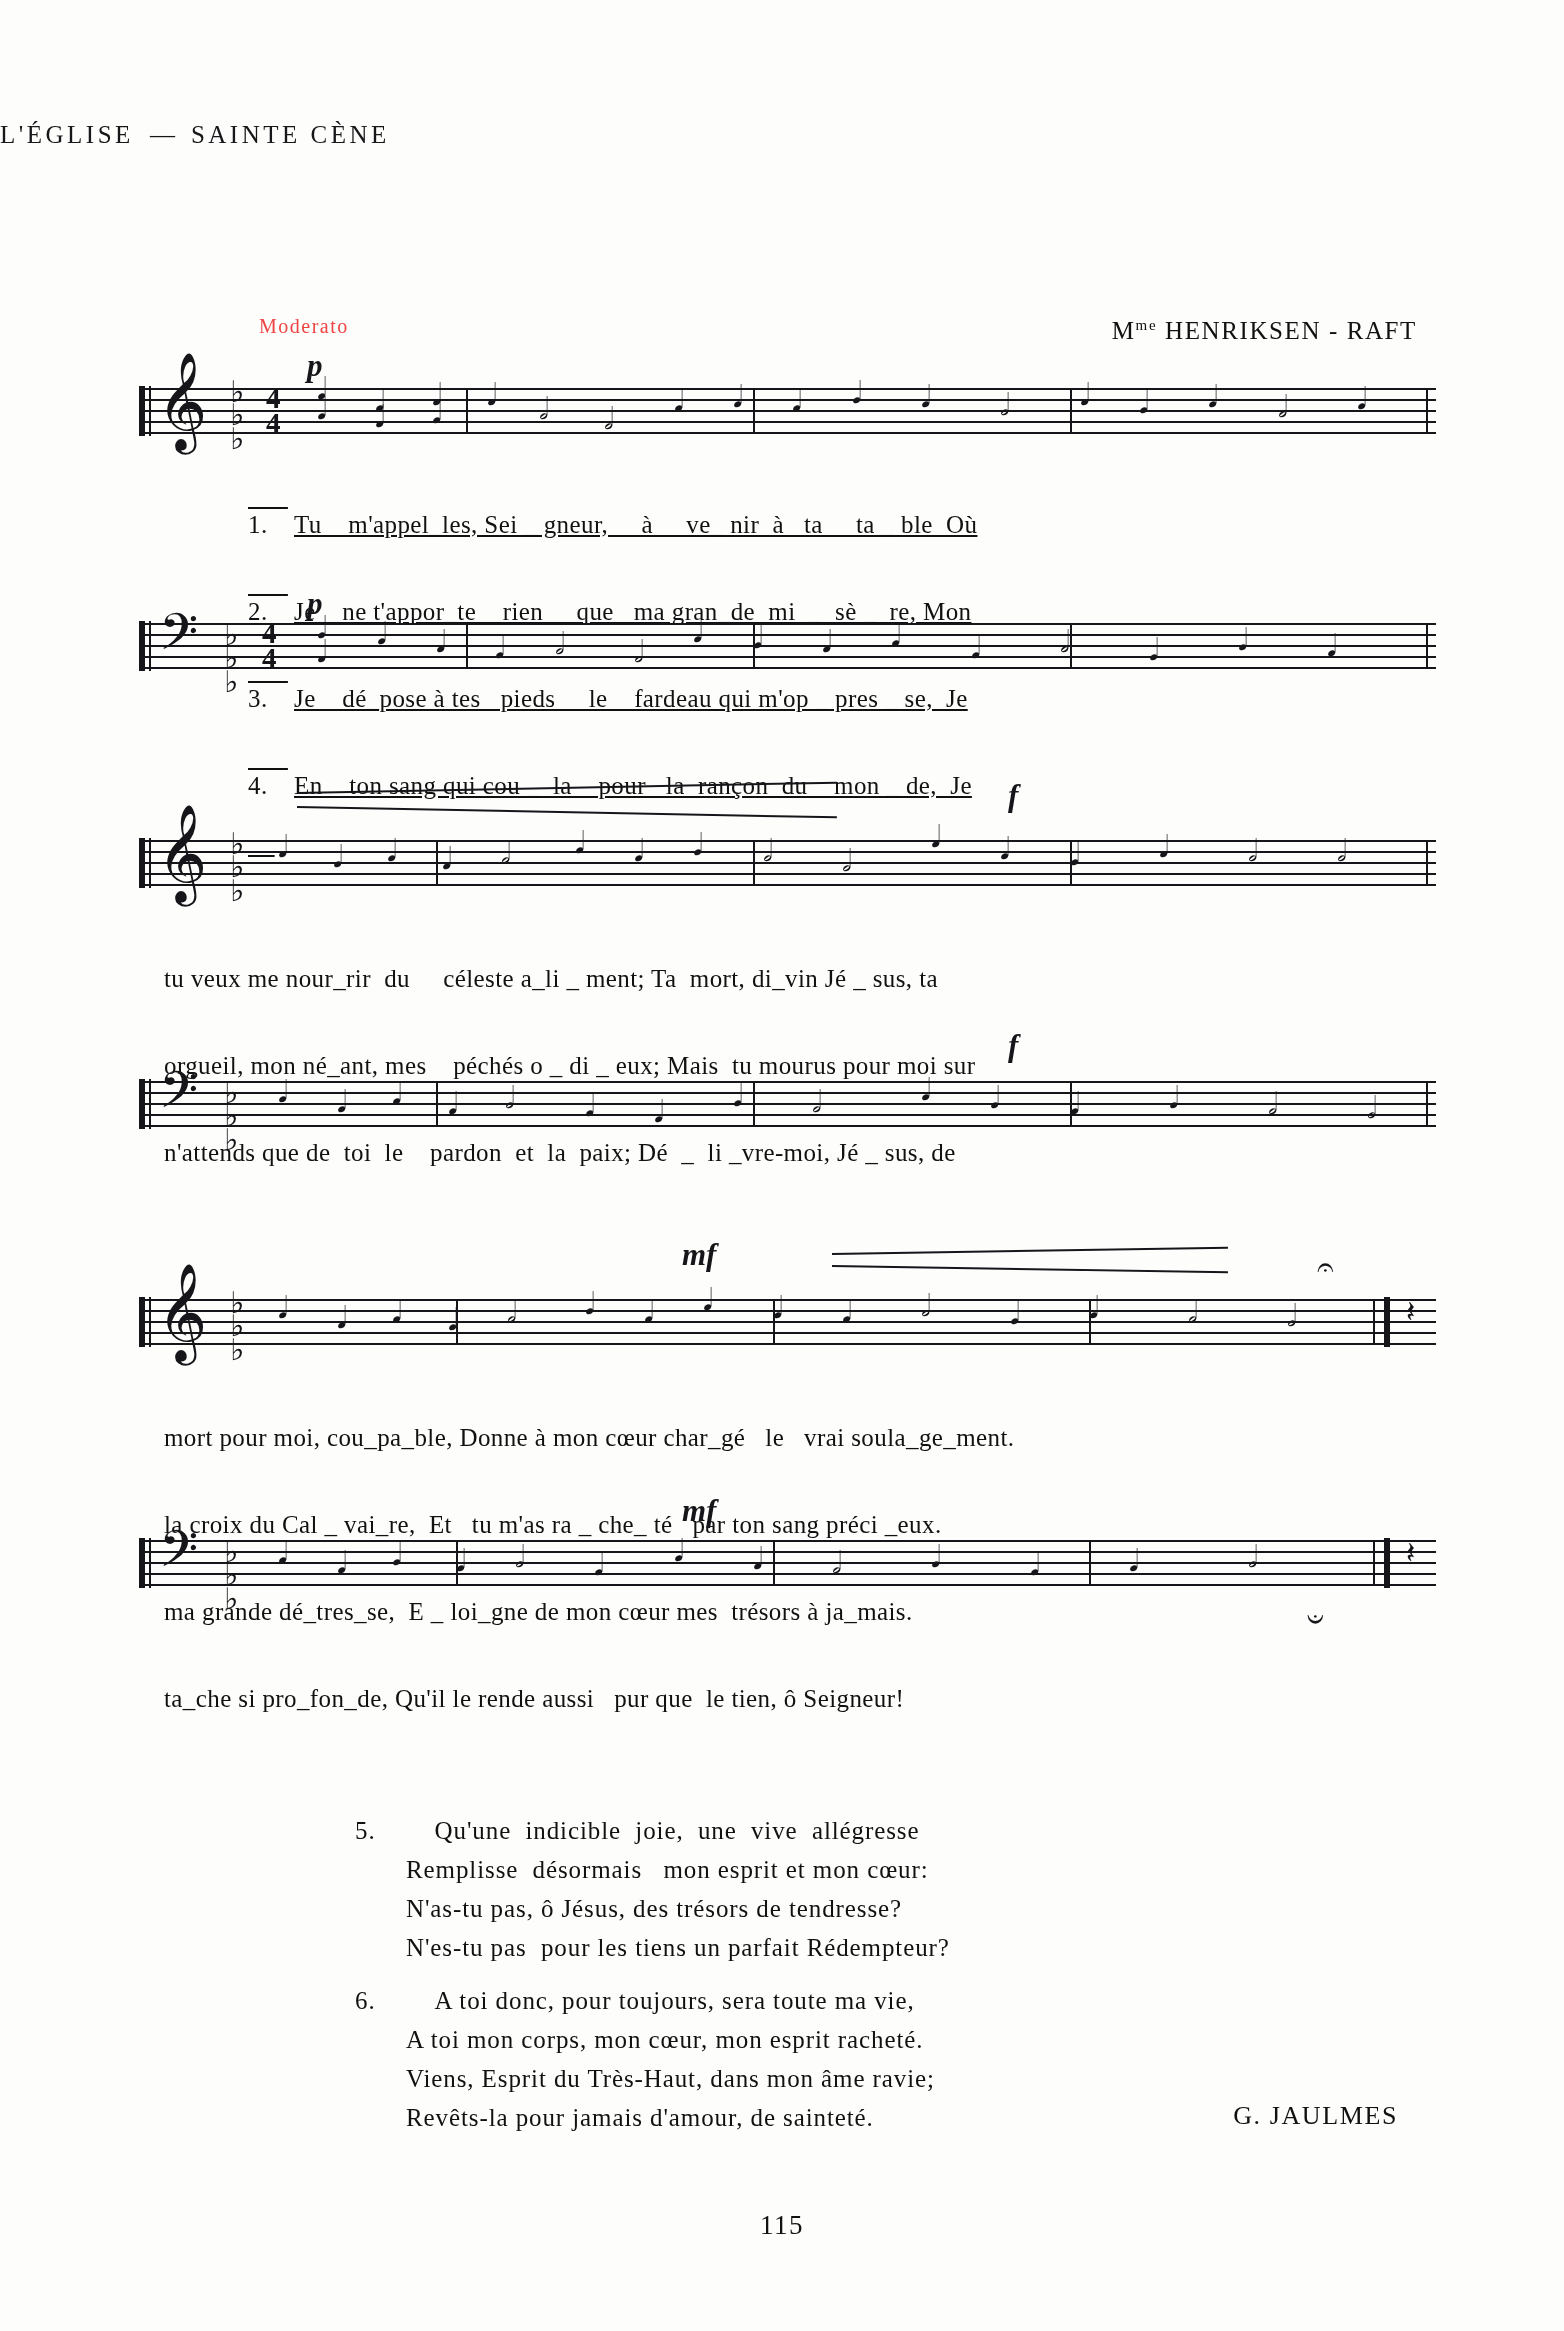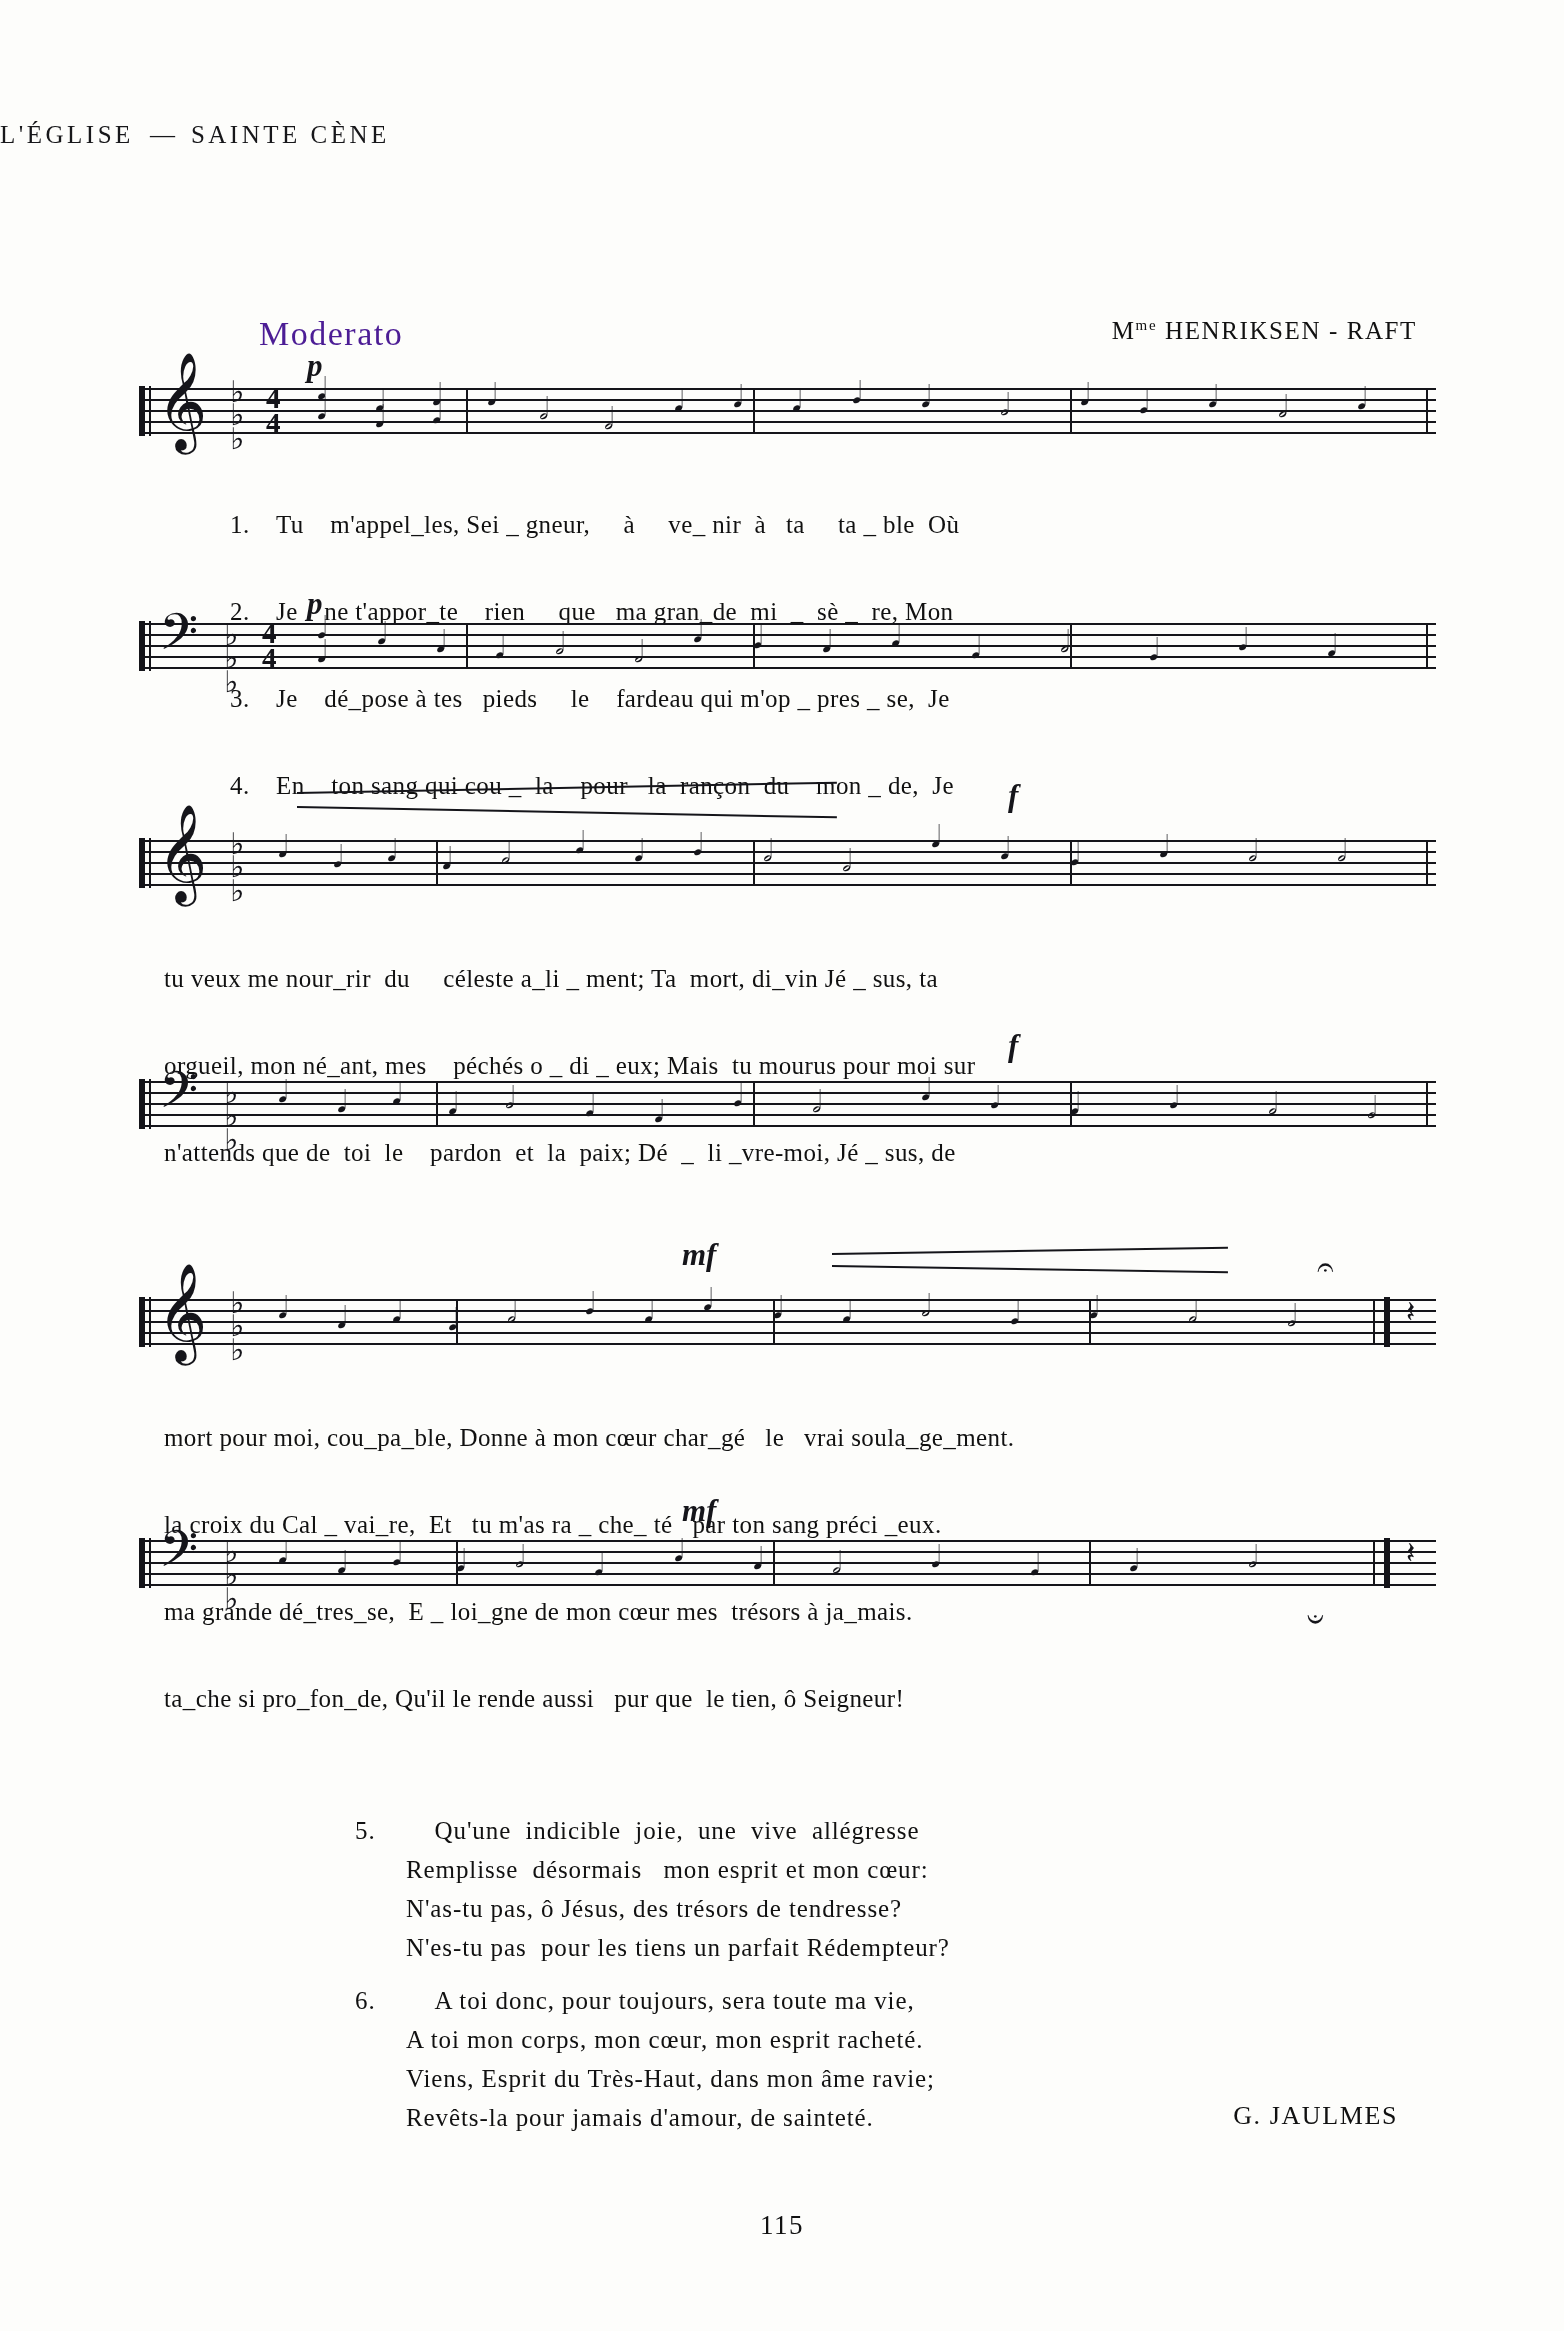--- a/index.html
+++ b/index.html
@@ -51,23 +51,23 @@
     font-size: 41px;
     font-weight: bold;
     padding-right: 22px;
   }
 
   .tempo-mark {
     position: absolute;
     top: 315px;
     left: 259px;
     font-family: "Liberation Serif", serif;
-    font-size: 34px;
+    font-size: 20px;
     letter-spacing: 1.5px;
-    color: #4c1d95;
+    color: #ef4444;
   }
   .composer {
     position: absolute;
     top: 317px;
     right: 147px;
     font-family: "Liberation Serif", serif;
     font-size: 25px;
     letter-spacing: 1.6px;
     color: #111;
     white-space: nowrap;
@@ -255,21 +255,21 @@
       <div class="note" style="left:713px; top:-10px;">𝅘𝅥</div>
       <div class="note" style="left:782px; top:-6px;">𝅘𝅥</div>
       <div class="note" style="left:861px; top:2px;">𝅗𝅥</div>
       <div class="note" style="left:941px; top:-8px;">𝅘𝅥</div>
       <div class="note" style="left:1000px; top:0;">𝅘𝅥</div>
       <div class="note" style="left:1069px; top:-6px;">𝅘𝅥</div>
       <div class="note" style="left:1139px; top:4px;">𝅗𝅥</div>
       <div class="note" style="left:1218px; top:-4px;">𝅘𝅥</div>
     </div>
 
-    <div class="lyrics" style="left:91px; top:89px;">
+    <div class="lyrics" style="left:109px; top:89px;text-decoration:underline;">
       <span class="ln"><span class="vn">1.</span><span>Tu    m'appel_les, Sei _ gneur,     à     ve_ nir  à   ta     ta _ ble  Où</span></span>
       <span class="ln"><span class="vn">2.</span><span>Je    ne t'appor_te    rien     que   ma gran_de  mi  _  sè _  re, Mon</span></span>
       <span class="ln"><span class="vn">3.</span><span>Je    dé_pose à tes   pieds     le    fardeau qui m'op _ pres _ se,  Je</span></span>
       <span class="ln"><span class="vn">4.</span><span>En    ton sang qui cou _  la    pour   la  rançon  du    mon _ de,  Je</span></span>
     </div>
 
     <div class="dyn" style="left:168px; top:220px;">p</div>
 
     <div class="staff" style="top:257px;">
       <div class="line" style="top:0;"></div>

